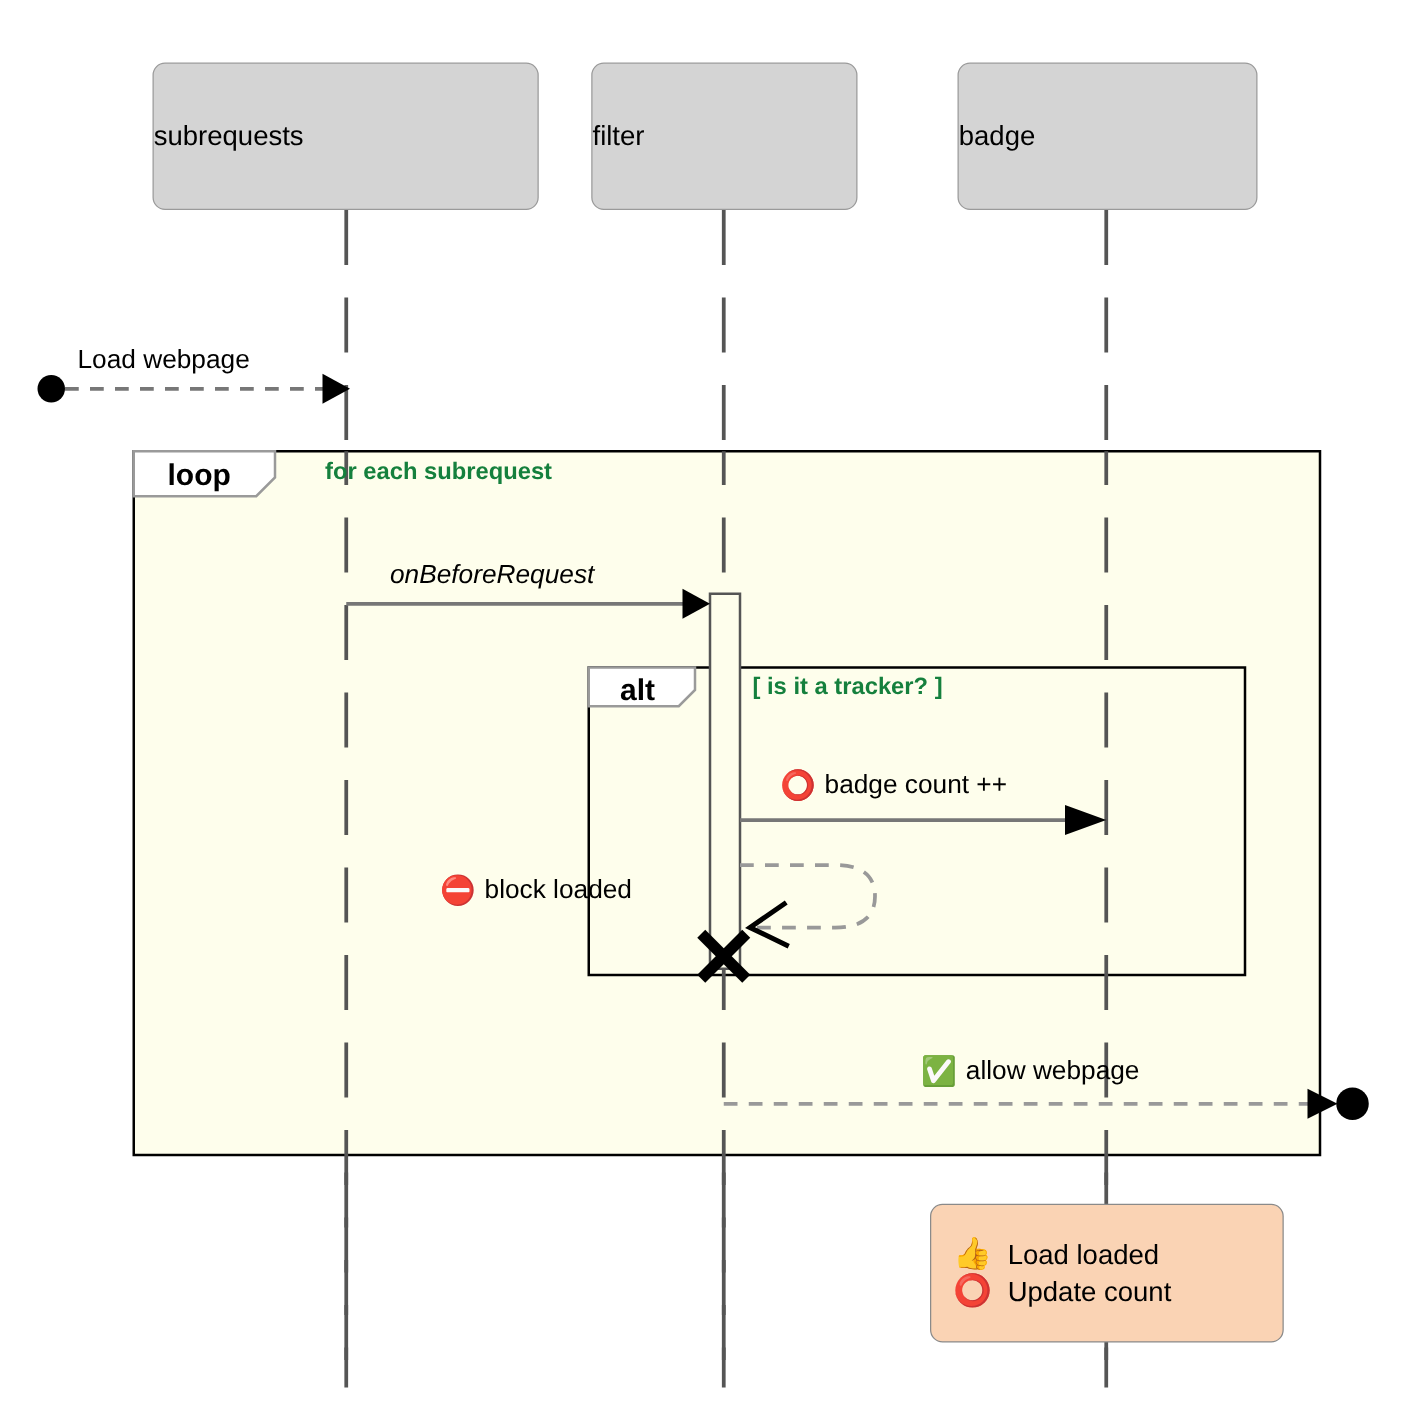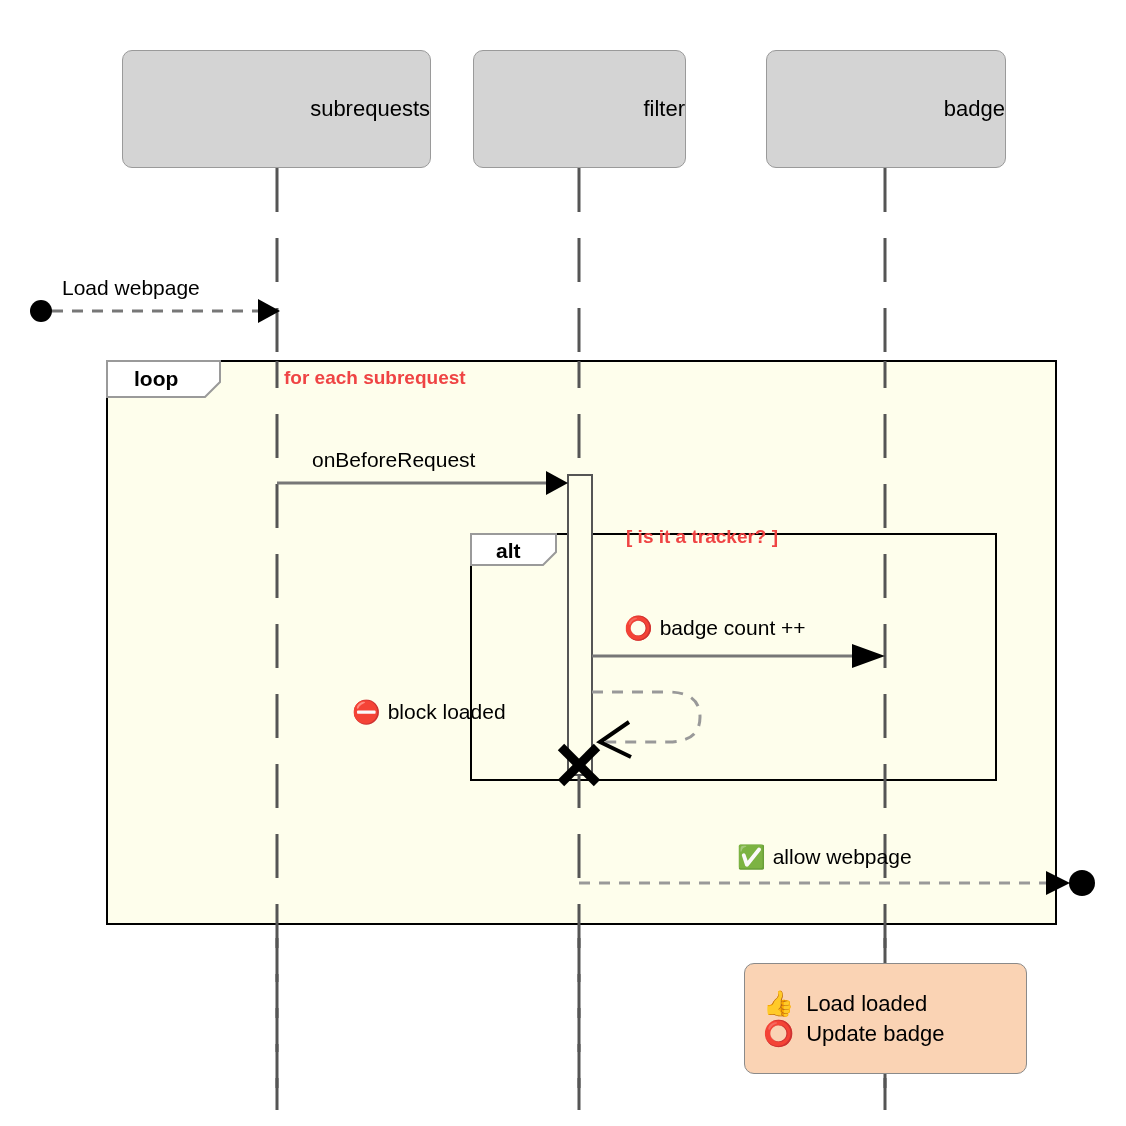--- a/index.html
+++ b/index.html
@@ -23,41 +23,40 @@
     width: 1126px;
     height: 1126px;
   }
   .participant-box {
     position: absolute;
     background: #d4d4d4;
     border: 1px solid #9a9a9a;
     border-radius: 10px;
     display: flex;
     align-items: center;
-    justify-content: flex-end;
+    justify-content: flex-start;
     font-size: 22px;
     color: #000;
     font-family: "Liberation Sans", sans-serif;
   }
   .frag-label {
     position: absolute;
-    font-size: 21px;
+    font-size: 24px;
     font-weight: bold;
     color: #000;
     font-family: "Liberation Sans", sans-serif;
     white-space: nowrap;
   }
   .frag-guard {
     position: absolute;
     font-size: 19px;
     font-weight: bold;
-    color: #ef4444;
-    font-family: "Liberation Sans", sans-serif;
-    white-space: nowrap;
-    margin-left: 24px;
+    color: #15803d;
+    font-family: "Liberation Sans", sans-serif;
+    white-space: nowrap;
   }
   .msg-label {
     position: absolute;
     font-size: 21px;
     color: #000;
     font-family: "Liberation Sans", sans-serif;
     white-space: nowrap;
     display: flex;
     align-items: center;
     gap: 7px;
@@ -171,27 +170,27 @@
   </div>
 
   <div class="participant-box" style="left:766px; top:50px; width:240px; height:118px;">
     <span>badge</span>
   </div>
 
   <div class="frag-label" style="left:134px; top:367px;">loop</div>
   <div class="frag-guard" style="left:260px; top:367px;">for each subrequest</div>
 
   <div class="frag-label" style="left:496px; top:539px;">alt</div>
-  <div class="frag-guard" style="left:602px; top:526px;">[ is it a tracker? ]</div>
+  <div class="frag-guard" style="left:602px; top:539px;">[ is it a tracker? ]</div>
 
   <div class="msg-label" style="left:62px; top:276px;">
     <span>Load webpage</span>
   </div>
 
-  <div class="msg-label" style="left:312px; top:448px;">
+  <div class="msg-label" style="left:312px; top:448px;font-style:italic;">
     <span>onBeforeRequest</span>
   </div>
 
   <div class="msg-label" style="left:624px; top:616px;">
     <span class="emoji">⭕</span>
     <span>badge count ++</span>
   </div>
 
   <div class="msg-label" style="left:352px; top:700px;">
     <span class="emoji">⛔</span>
@@ -203,17 +202,17 @@
     <span>allow webpage</span>
   </div>
 
   <div class="note-box" style="left:744px; top:963px; width:283px; height:111px;">
     <div class="note-line">
       <span class="emoji">👍</span>
       <span>Load loaded</span>
     </div>
     <div class="note-line">
       <span class="emoji">⭕</span>
-      <span>Update badge</span>
+      <span>Update count</span>
     </div>
   </div>
 
 </div>
 
 </body></html>

